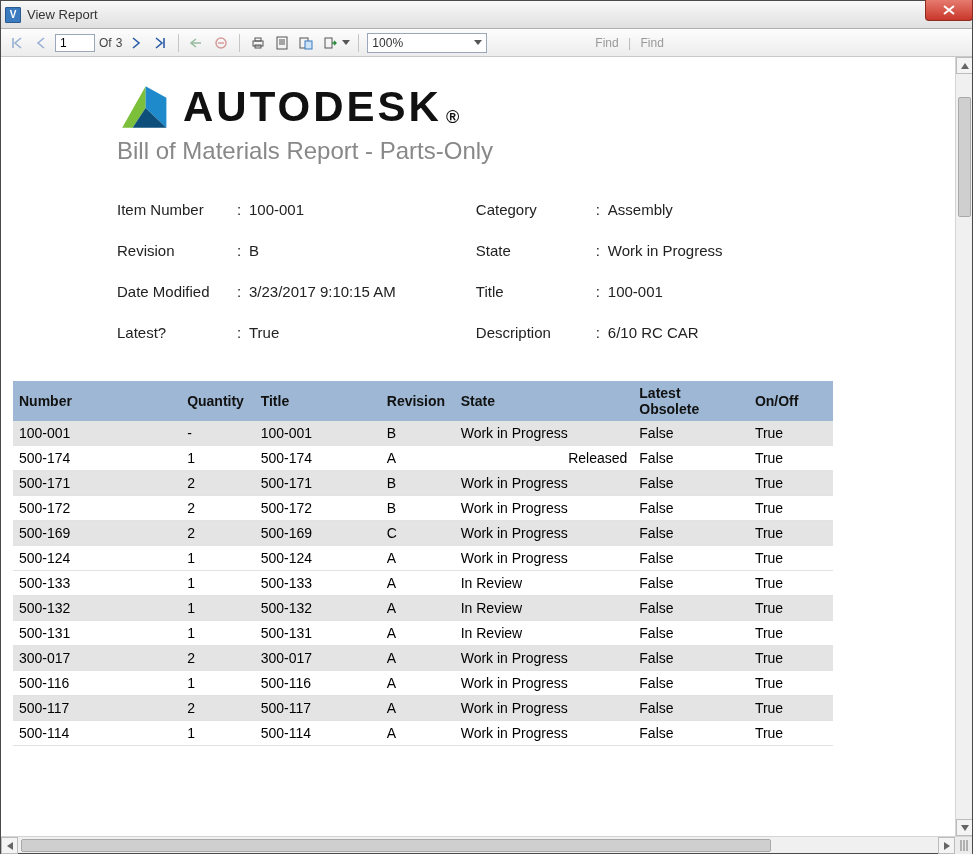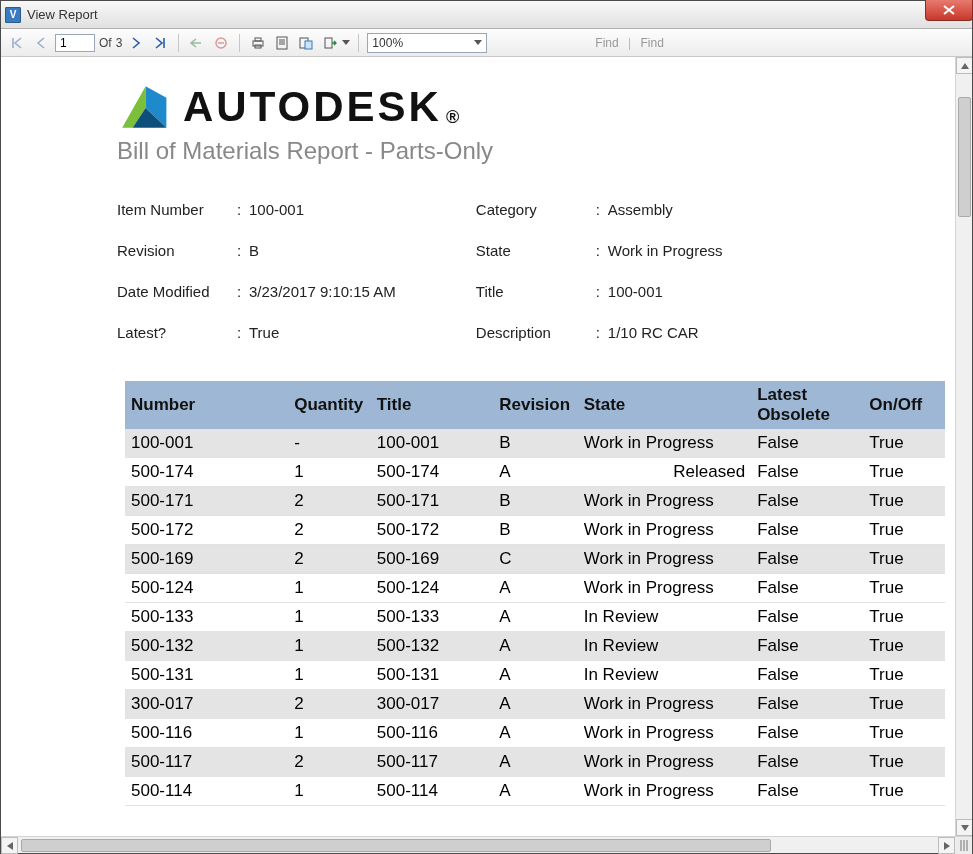--- a/index.html
+++ b/index.html
@@ -29,21 +29,21 @@
   .logo-row { display:flex; align-items:center; gap:14px; margin:0 0 4px 104px;}
   .logo-mark { width:52px; height:52px; }
   .logo-word { font-size:42px; font-weight:600; letter-spacing:3px; color:#111; display:flex; align-items:center;}
   .logo-word .dot { font-size:18px; margin-left:4px; transform:translateY(10px);}
   .subtitle { margin:0 0 36px 104px; font-size:24px; color:#888;}
   .meta-grid { display:flex; margin-left:104px; gap:80px; font-size:15px; color:#222; margin-bottom:40px;}
   .meta-col { display:grid; grid-template-columns:120px 12px auto; row-gap:24px;}
   .meta-col .lab { }
   .meta-col .colon { }
   
-  .btable { margin-left:112px; width:820px; border-collapse:collapse; font-size:17px;}
+  .btable { width:820px; border-collapse:collapse; font-size:14px;}
   .btable th { background:#9db7d4; color:#111; text-align:left; padding:4px 6px; font-weight:bold; border:0;}
   .btable td { padding:4px 6px; border-bottom:1px solid #e2e2e2;}
   .btable tr.alt td { background:#e4e4e4;}
   
   .vscroll { width:17px; background:#f0f0f0; border-left:1px solid #d4d4d4; position:relative;}
   .vscroll .arrow { position:absolute; left:0; width:17px; height:17px; background:#f4f4f4; border:1px solid #bcbcbc; display:flex; align-items:center; justify-content:center;}
   .vscroll .arrow.up { top:0;} .vscroll .arrow.down { bottom:0;}
   .vscroll .thumb { position:absolute; top:40px; left:2px; width:13px; height:120px; background:#cfcfcf; border:1px solid #a9a9a9; border-radius:2px;}
   
   .hscroll { height:17px; background:#f0f0f0; border-top:1px solid #d4d4d4; position:relative;}
@@ -182,21 +182,21 @@
               <div class="colon">:</div>
               <div>Assembly</div>
               <div class="lab">State</div>
               <div class="colon">:</div>
               <div>Work in Progress</div>
               <div class="lab">Title</div>
               <div class="colon">:</div>
               <div>100-001</div>
               <div class="lab">Description</div>
               <div class="colon">:</div>
-              <div>1/10 RC CAR</div>
+              <div>6/10 RC CAR</div>
             </div>
         </div>
 
         <table class="btable">
           <thead>
               <tr id="bhead">
                 <th>Number</th>
                 <th>Quantity</th>
                 <th>Title</th>
                 <th>Revision</th>

